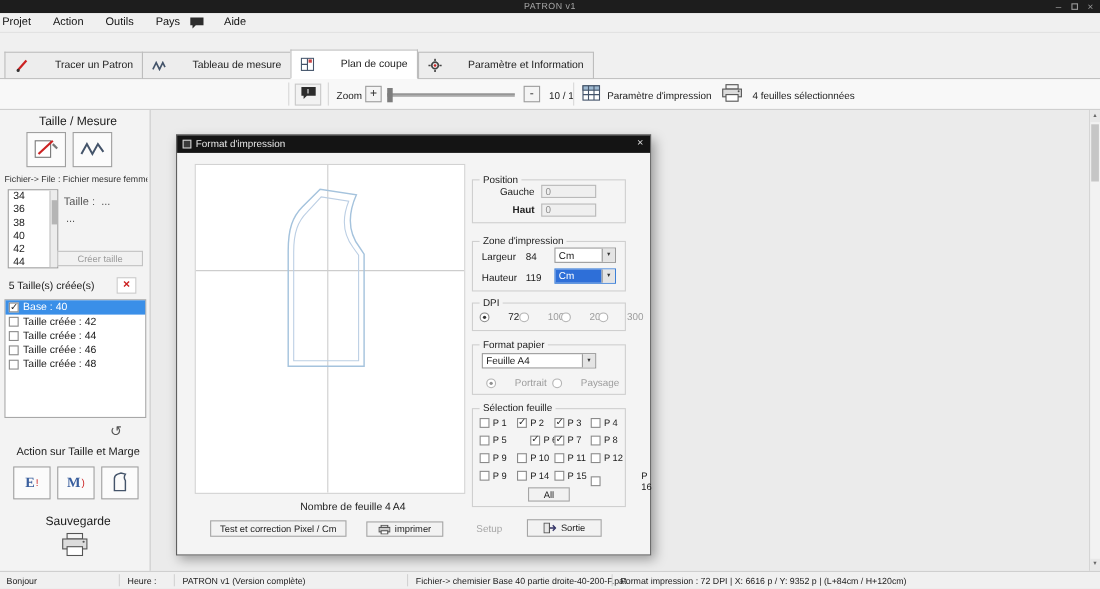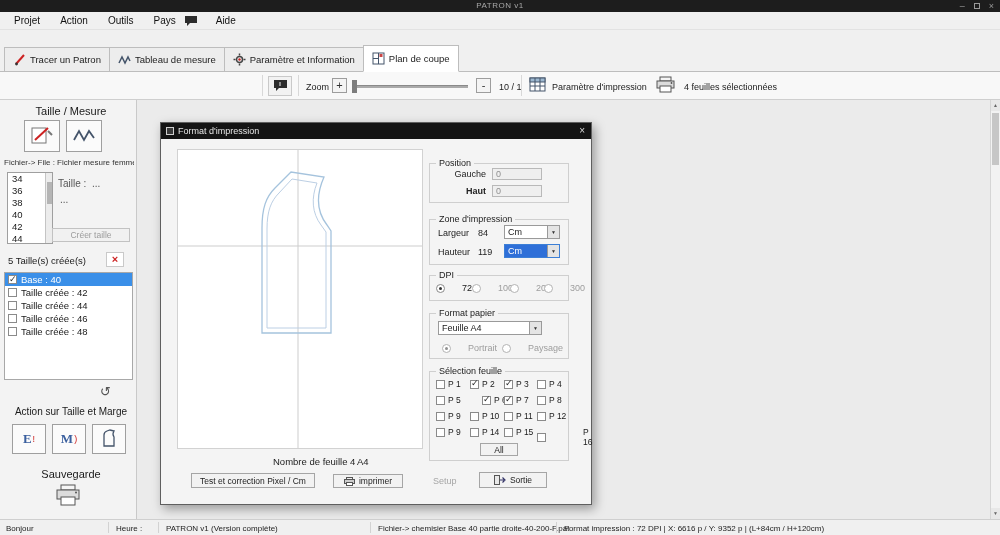--- a/index.html
+++ b/index.html
@@ -12,28 +12,28 @@
   #titlebar { position:absolute; top:0; left:0; width:1000px; height:12px; background:#1d1d1d; }
   #titlebar .title { position:absolute; left:0; right:0; top:1px; text-align:center; font-size:8px;
                      letter-spacing:.5px; color:#a8a8a8; }
   .win-controls { position:absolute; right:6px; top:0; height:12px; display:flex; align-items:center;
                   gap:9px; color:#9a9a9a; font-size:9px; }
   .wc { line-height:10px; }
   .wc-max { display:inline-block; width:6px; height:6px; border:1px solid #9a9a9a; }
 
   
   #menubar { position:absolute; top:12px; left:0; width:1000px; height:18px; background:#f0f0f0;
-             border-bottom:1px solid #e2e2e2; display:flex; align-items:center; padding-left:12px;
+             border-bottom:1px solid #e2e2e2; display:flex; align-items:center; padding-left:0;
              gap:16px; font-size:10px; color:#111; }
   .menu-item { padding:1px 2px; }
 
   
   #tabstrip { position:absolute; top:30px; left:0; width:1000px; height:42px; background:#f0f0f0;
               border-bottom:1px solid #bdbdbd; display:flex; align-items:flex-end; padding-left:4px; }
-  .tab { display:flex; align-items:center; gap:3px; height:25px; padding:0 8px; background:#ededed;
+  .tab { display:flex; align-items:center; gap:23px; height:25px; padding:0 8px; background:#ededed;
          border:1px solid #bdbdbd; border-right-width:0; margin-bottom:-1px; font-size:9.5px; color:#222; }
   .tab:last-of-type { border-right-width:1px; }
   .tab.selected { background:#fff; height:27px; border-bottom:1px solid #fff; border-right-width:1px; z-index:2; }
   .tab-icon { display:inline-flex; width:14px; height:14px; align-items:center; justify-content:center; }
 
   
   #toolbar2 { position:absolute; top:72px; left:0; width:1000px; height:28px; background:#f8f8f8;
               border-bottom:1px solid #cfcfcf; }
   .tb-sep { position:absolute; top:3px; height:21px; width:1px; background:#d8d8d8; }
   .tb-label { position:absolute; font-size:9px; color:#222; top:10px; }
@@ -172,45 +172,45 @@
     <span>Tracer un Patron</span>
   </div>
   <div class="tab">
     <span class="tab-icon">
       <svg width="13" height="13" viewBox="0 0 13 13">
           <polyline points="1,10 4,4 7,10 10,4 12,8" fill="none" stroke="#44546a" stroke-width="1.5"></polyline>
         </svg>
     </span>
     <span>Tableau de mesure</span>
   </div>
+  <div class="tab selected">
+    <span class="tab-icon">
+      <svg width="13" height="13" viewBox="0 0 13 13">
+          <rect x="1" y="1" width="11" height="11" fill="#fff" stroke="#44546a"></rect>
+          <line x1="6.5" y1="1" x2="6.5" y2="12" stroke="#44546a"></line>
+          <line x1="1" y1="6.5" x2="6.5" y2="6.5" stroke="#44546a"></line>
+          <rect x="7.5" y="2" width="3" height="3" fill="#cc4444"></rect>
+        </svg>
+    </span>
+    <span>Plan de coupe</span>
+  </div>
   <div class="tab">
     <span class="tab-icon">
       <svg width="13" height="13" viewBox="0 0 13 13">
           <circle cx="6.5" cy="6.5" r="3" fill="none" stroke="#444" stroke-width="1.5"></circle>
           <g stroke="#444" stroke-width="1.5">
             <line x1="6.5" y1="0.5" x2="6.5" y2="2.5"></line>
             <line x1="6.5" y1="10.5" x2="6.5" y2="12.5"></line>
             <line x1="0.5" y1="6.5" x2="2.5" y2="6.5"></line>
             <line x1="10.5" y1="6.5" x2="12.5" y2="6.5"></line>
           </g>
           <circle cx="6.5" cy="6.5" r="1.2" fill="#cc2222"></circle>
         </svg>
     </span>
     <span>Paramètre et Information</span>
-  </div>
-  <div class="tab selected">
-    <span class="tab-icon">
-      <svg width="13" height="13" viewBox="0 0 13 13">
-          <rect x="1" y="1" width="11" height="11" fill="#fff" stroke="#44546a"></rect>
-          <line x1="6.5" y1="1" x2="6.5" y2="12" stroke="#44546a"></line>
-          <line x1="1" y1="6.5" x2="6.5" y2="6.5" stroke="#44546a"></line>
-          <rect x="7.5" y="2" width="3" height="3" fill="#cc4444"></rect>
-        </svg>
-    </span>
-    <span>Plan de coupe</span>
   </div>
 </div>
 
 <div id="toolbar2">
   <div class="tb-sep" style="left:262px;"></div>
   <div class="tb-iconbtn" style="left:268px;">
     <span>
       <svg width="15" height="13" viewBox="0 0 15 13">
           <path d="M1,1 h13 v8 h-8 l-3,3 v-3 h-2 z" fill="#2c2c2c"></path>
           <line x1="7" y1="3" x2="7" y2="7" stroke="#f0f0f0"></line>

